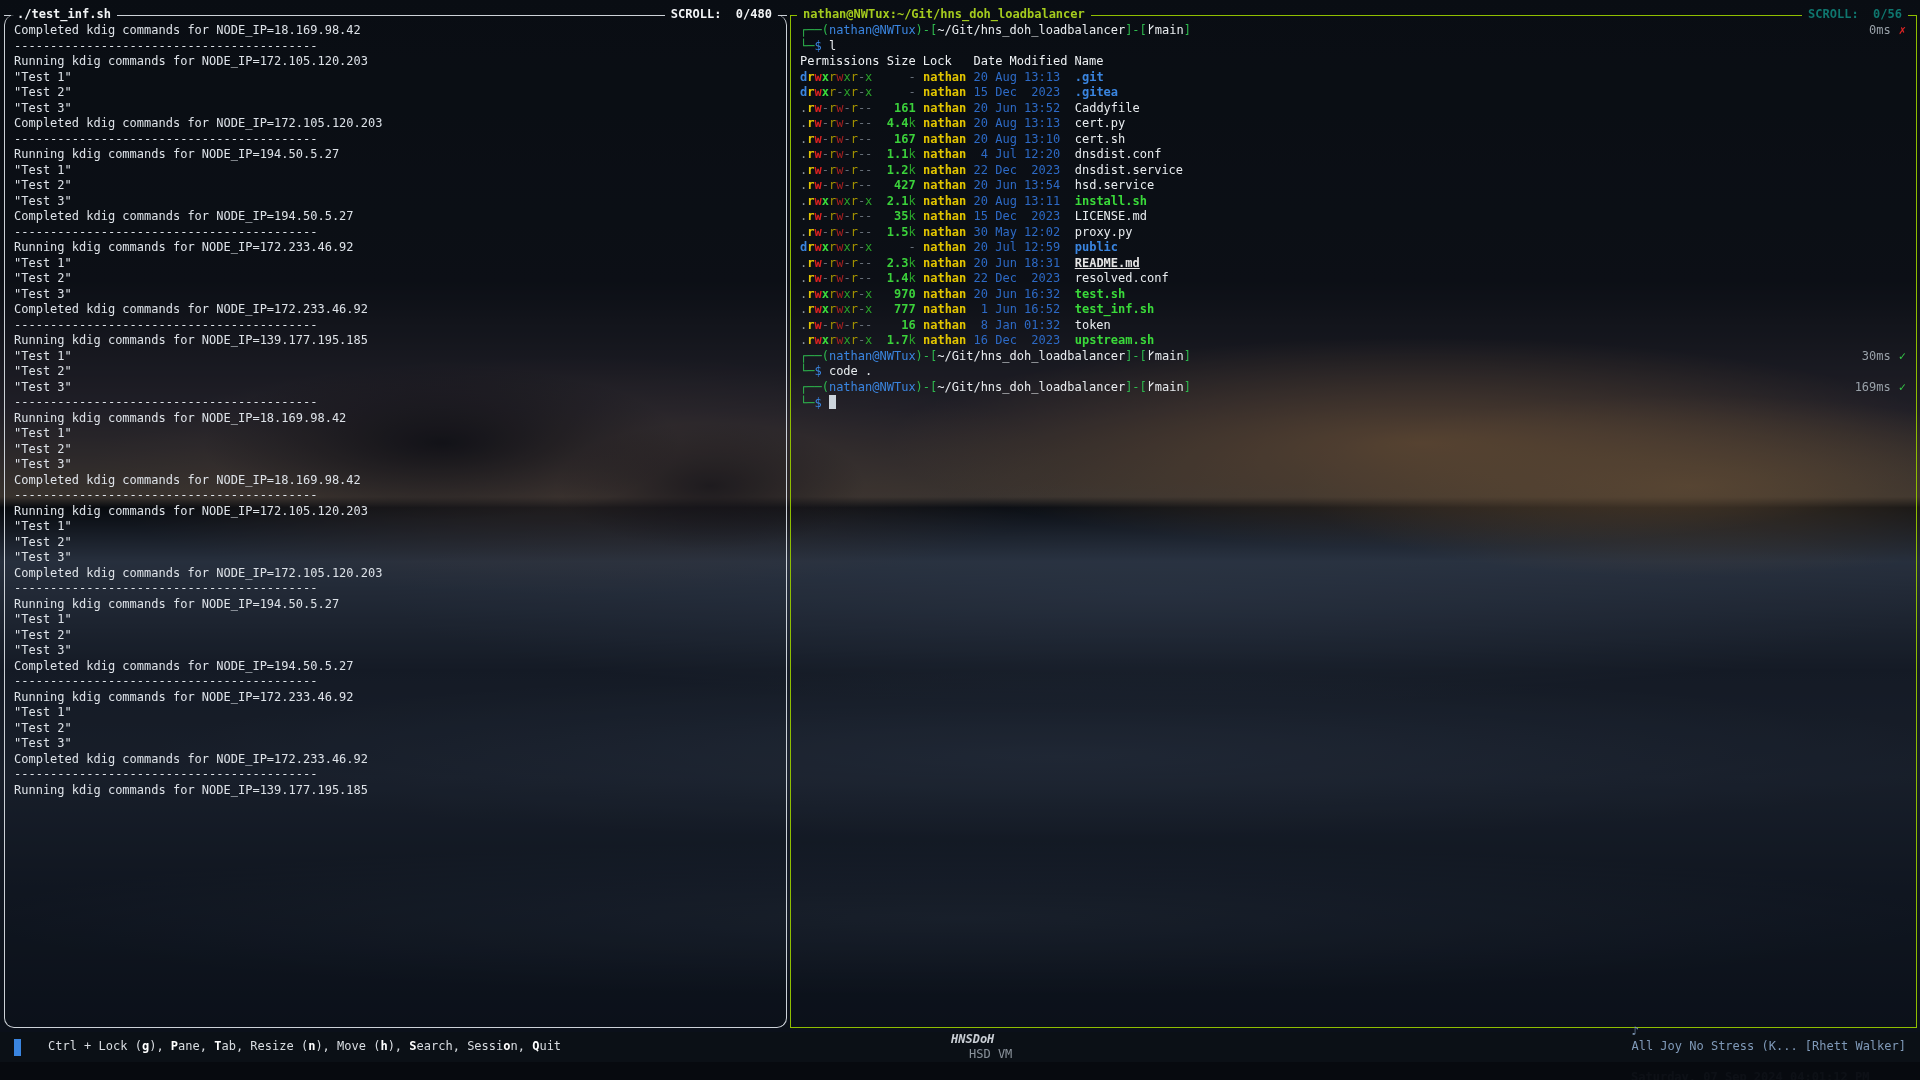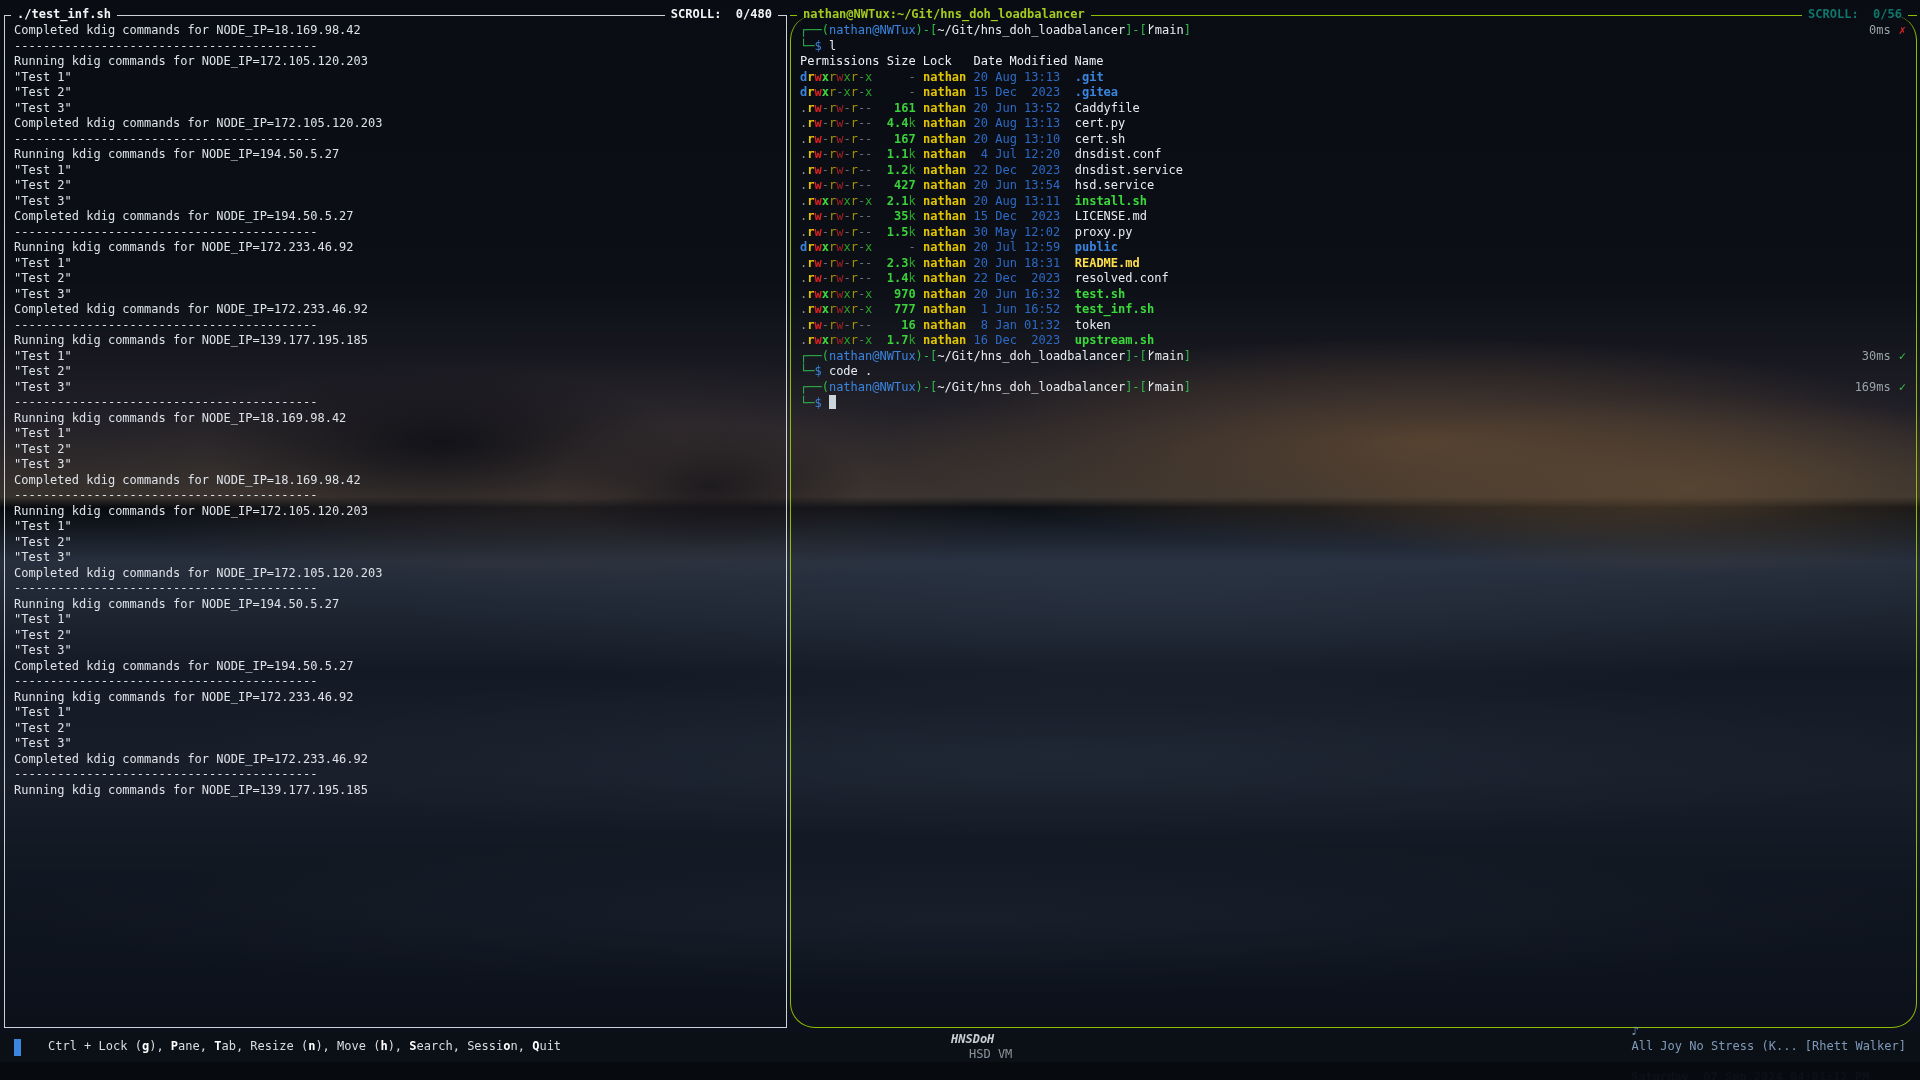--- a/index.html
+++ b/index.html
@@ -23,26 +23,26 @@
   .pane{position:absolute;border:1px solid;border-top:none;}
   .pane .ptop{position:absolute;top:-8px;left:-1px;right:-1px;height:16px;
     display:flex;align-items:center;white-space:pre;}
   .seg{border-top:1px solid;height:0;}
   .grow{flex:1;}
   .ptitle{font-weight:bold;padding:0 6px;}
   .pscroll{font-weight:bold;padding:0 6px;}
   .pbody{position:absolute;left:9px;right:6px;top:8px;bottom:4px;overflow:hidden;}
   .tline{height:15.5px;white-space:pre;color:#dde2e8;}
   
-  #left-pane{border-color:#cdd2d8;}
+  #left-pane{border-color:#cdd2d8;border-radius:10px;}
   #left-pane .seg{border-color:#cdd2d8;}
   #left-pane .ptitle{color:#f2f4f6;}
   #left-pane .pscroll{color:#f2f4f6;}
   
-  #right-pane{border-color:#8fbe00;border-radius:25px;}
+  #right-pane{border-color:#8fbe00;}
   #right-pane .seg{border-color:#8fbe00;}
   #right-pane .ptitle{color:#a4cb1e;}
   #right-pane .pscroll{color:#0f766e;}
   .rrow{position:relative;height:15.5px;white-space:pre;color:#dde2e8;}
   .timing{position:absolute;right:4px;top:0;color:#99a1a9;}
   .t-ok{color:#35c948;font-weight:bold;margin-left:8px;}
   .t-err{color:#e02424;font-weight:bold;margin-left:8px;}
   
   .pg{color:#2eba4e;}
   .pb{color:#3a85e0;}
@@ -57,21 +57,21 @@
   .p-r{color:#a39200;} .p-w{color:#a82020;} .p-x{color:#2aa32a;}
   .b .p-r, .p-r.b{color:#e2c500;font-weight:bold;}
   .p-r.b{color:#e2c500;font-weight:bold;}
   .p-w.b{color:#dd2222;font-weight:bold;}
   .p-x.b{color:#3ada3a;font-weight:bold;}
   .sz-n{color:#3bd13b;font-weight:bold;} .sz-u{color:#2aa32a;} .sz-dash{color:#666e78;}
   .usr{color:#e2c500;font-weight:bold;}
   .dt{color:#2d6ac6;}
   .n-dir{color:#3a85e0;font-weight:bold;}
   .n-exec{color:#3ada3a;font-weight:bold;}
-  .n-readme{color:#fde047;font-weight:bold;}
+  .n-readme{color:#e5e5e5;font-weight:bold;text-decoration:underline;}
   .n-file{color:#e8ecef;}
   
   #status-bar{position:absolute;left:0;right:0;top:1032px;height:30px;
     background:rgba(12,16,23,.93);display:flex;align-items:center;}
   #hint-stripe{width:7px;height:17px;background:#3a85e0;margin-left:14px;margin-right:8px;flex:none;}
   #hints{color:#d9dde2;white-space:pre;margin-left:19px;}
   #hints b{color:#ffffff;}
   #bar-center{position:absolute;left:50%;transform:translateX(-50%);white-space:pre;}
   #session-name{font-weight:bold;font-style:italic;color:#c9ced4;}
   #host-label{color:#8a929b;margin-left:18px;}

